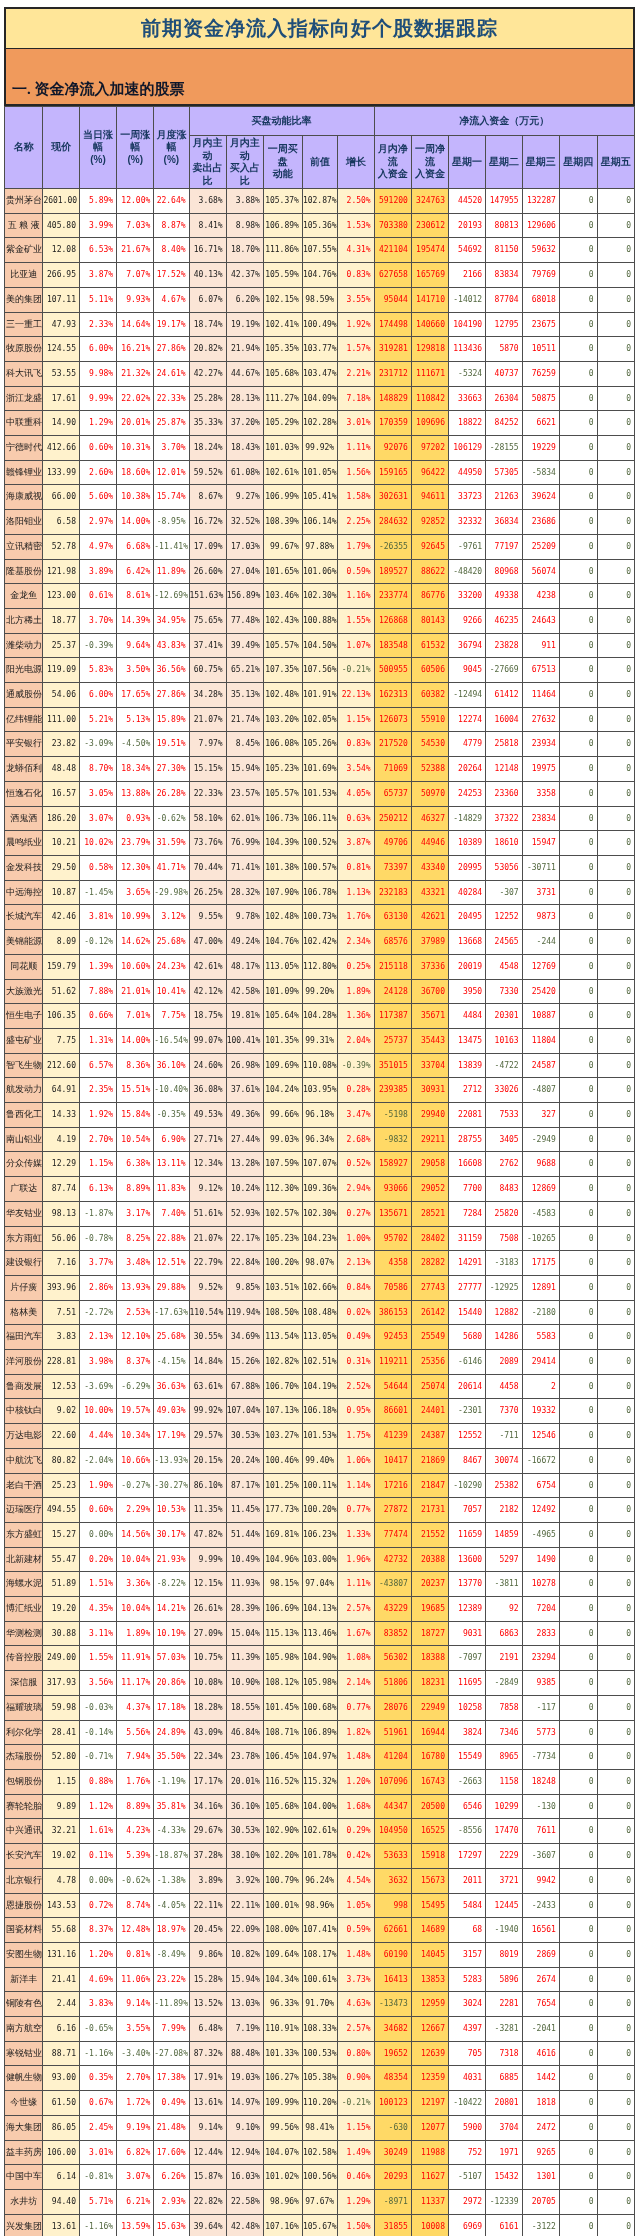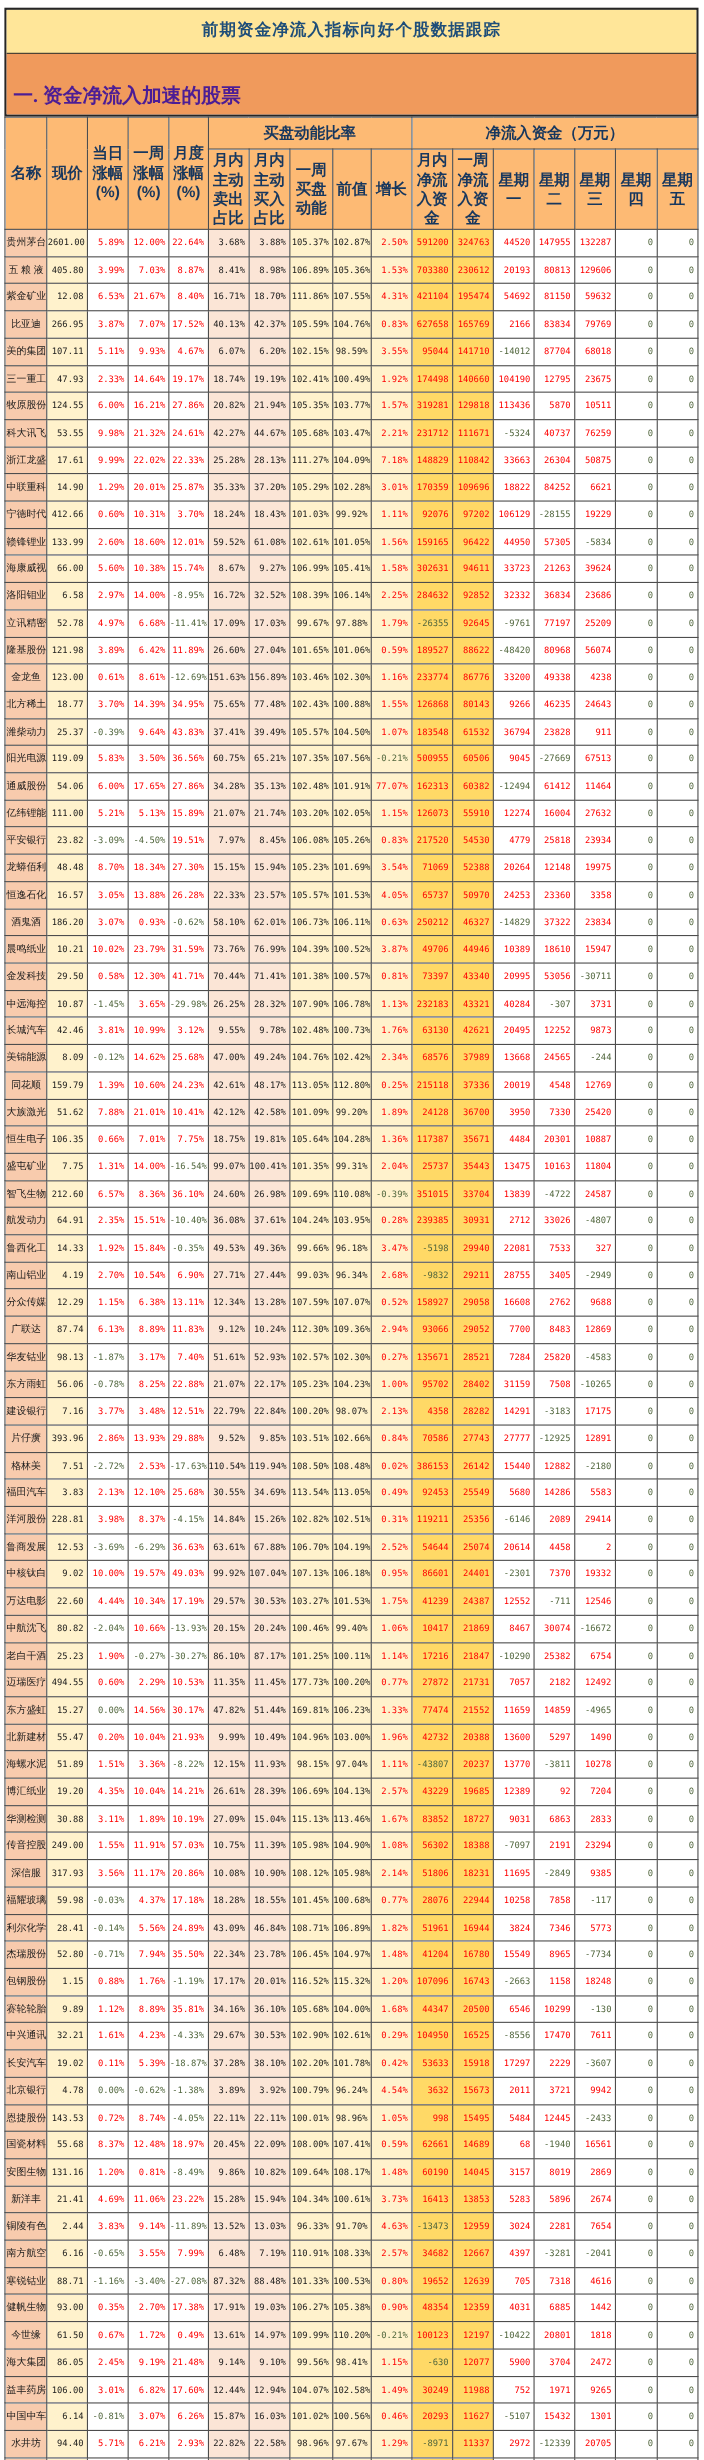--- a/index.html
+++ b/index.html
@@ -1,27 +1,27 @@
 <!DOCTYPE html>
 <html><head>
 <meta charset="utf-8">
 <style>
   html,body{margin:0;padding:0;background:#fff;}
   body{width:640px;font-family:"Liberation Sans",sans-serif;}
   .page{padding:7px 5px 0 4px;}
   .banner{border:2px solid #262626;}
-  .title-bar{background:#FFE699;color:#1F4E79;font-weight:bold;font-size:15px;
+  .title-bar{background:#FFE699;color:#1F4E79;font-weight:bold;font-size:20px;
     text-align:center;height:39px;line-height:39px;letter-spacing:1px;
     border-bottom:1px solid #262626;font-family:"Liberation Serif",serif;}
   .section-band{background:#F09A5C;height:55px;position:relative;}
-  .section-band span{position:absolute;left:6px;bottom:5px;color:#4c1d95;
-    font-weight:bold;font-size:18px;font-family:"Liberation Serif",serif;}
+  .section-band span{position:absolute;left:6px;bottom:5px;color:#0f172a;
+    font-weight:bold;font-size:15px;font-family:"Liberation Serif",serif;}
   table{border-collapse:collapse;width:100%;table-layout:fixed;margin-top:0;}
   th,td{border:1px solid #4d4d4d;overflow:hidden;}
-  th{background:#fdba74;color:#17375E;font-weight:bold;font-size:14px;
+  th{background:#c4b5fd;color:#17375E;font-weight:bold;font-size:10px;
     white-space:pre-line;text-align:center;padding:1px 0;line-height:1.25;}
   tr.group-row th{height:26px;}
   tr.sub-row th{height:42px;}
   td{font-family:"DejaVu Sans Mono",monospace;font-size:8px;text-align:right;
     padding:0 3px 0 0;height:23.7px;line-height:23.7px;white-space:nowrap;}
   td.col-name{font-family:"Liberation Sans",sans-serif;text-align:center;
     padding:0 1px;font-size:9px;background:#F8CBAD;}
   td.col-price{background:#FFF2CC;}
   td.col-chg{background:#FFFFFF;}
   td.col-ratio{background:#FBE5D6;}
@@ -481,21 +481,21 @@
         <tr>
           <td class="col-name t-black">通威股份</td>
           <td class="col-price t-black">54.06</td>
           <td class="col-chg t-red">6.00%</td>
           <td class="col-chg t-red">17.65%</td>
           <td class="col-chg t-red">27.86%</td>
           <td class="col-ratio t-black">34.28%</td>
           <td class="col-ratio t-black">35.13%</td>
           <td class="col-mom t-black">102.48%</td>
           <td class="col-mom t-black">101.91%</td>
-          <td class="col-growth t-red">77.07%</td>
+          <td class="col-growth t-red">22.13%</td>
           <td class="col-net t-red">162313</td>
           <td class="col-net t-red">60382</td>
           <td class="col-week t-green">-12494</td>
           <td class="col-week t-red">61412</td>
           <td class="col-week t-red">11464</td>
           <td class="col-week t-green">0</td>
           <td class="col-week t-green">0</td>
         </tr>
         <tr>
           <td class="col-name t-black">亿纬锂能</td>
@@ -1262,21 +1262,21 @@
           <td class="col-price t-black">59.98</td>
           <td class="col-chg t-green">-0.03%</td>
           <td class="col-chg t-red">4.37%</td>
           <td class="col-chg t-red">17.18%</td>
           <td class="col-ratio t-black">18.28%</td>
           <td class="col-ratio t-black">18.55%</td>
           <td class="col-mom t-black">101.45%</td>
           <td class="col-mom t-black">100.68%</td>
           <td class="col-growth t-red">0.77%</td>
           <td class="col-net t-red">28076</td>
-          <td class="col-net t-red">22944</td>
+          <td class="col-net t-red">22949</td>
           <td class="col-week t-red">10258</td>
           <td class="col-week t-red">7858</td>
           <td class="col-week t-green">-117</td>
           <td class="col-week t-green">0</td>
           <td class="col-week t-green">0</td>
         </tr>
         <tr>
           <td class="col-name t-black">利尔化学</td>
           <td class="col-price t-black">28.41</td>
           <td class="col-chg t-green">-0.14%</td>

